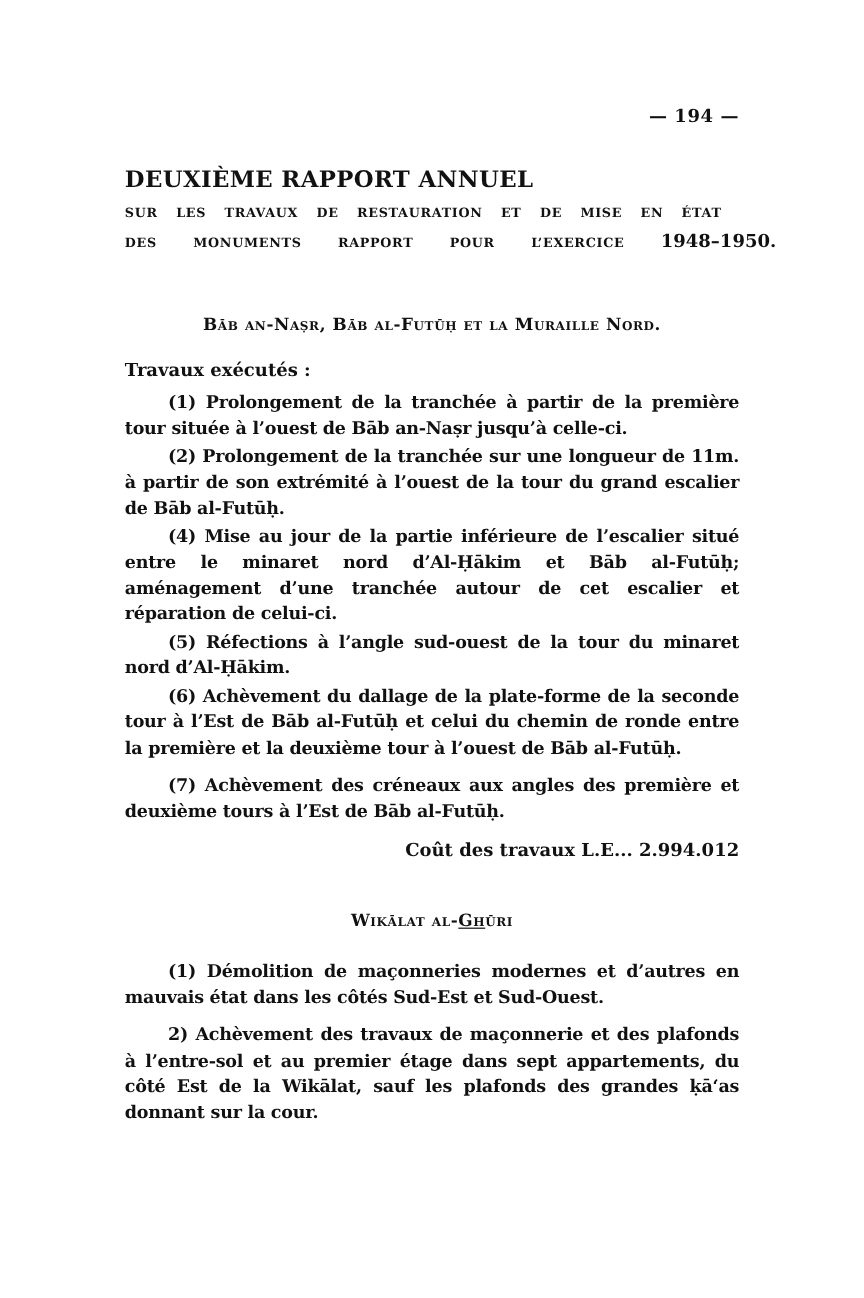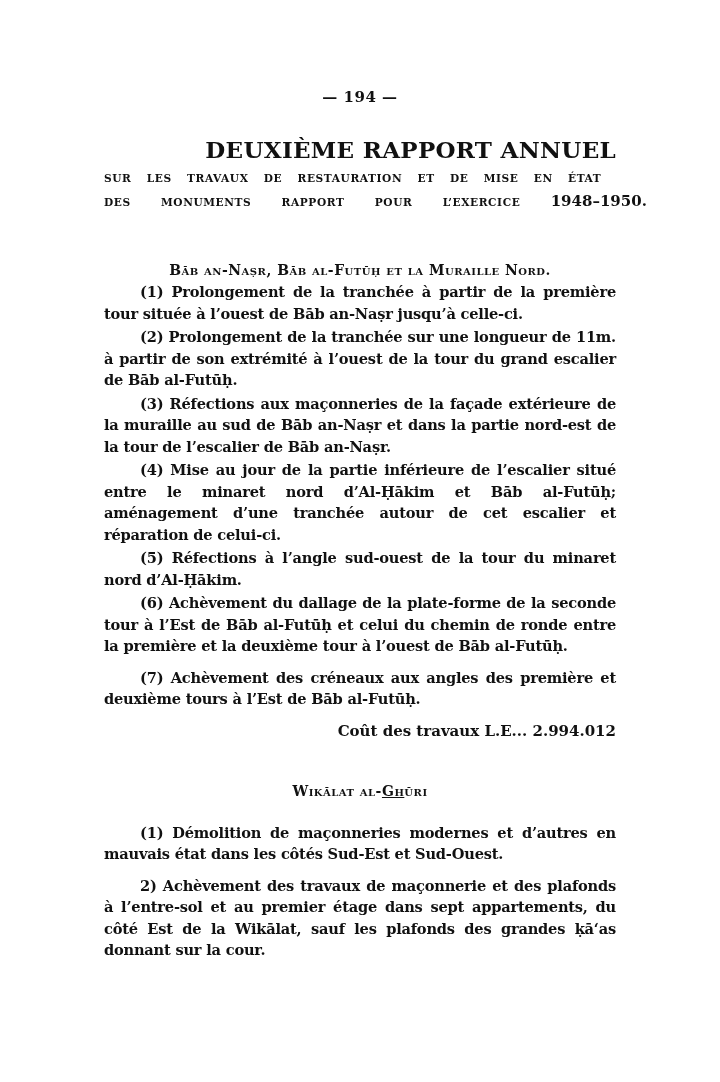--- a/index.html
+++ b/index.html
@@ -15,30 +15,30 @@
       font-family: "DejaVu Serif", "Liberation Serif", serif;
       color: #111111;
     }
     .page {
       position: absolute;
       left: 104px;
       top: 88px;
       width: 512px;
     }
     .page-number {
-      text-align: center;
+      text-align: right;
       font-weight: bold;
       font-size: 15px;
       margin: 0 0 33px 0;
       letter-spacing: 0.5px;
     }
     .title {
-      text-align: right;
+      text-align: left;
       font-weight: bold;
-      font-size: 23px;
+      font-size: 19px;
       letter-spacing: 0.3px;
       margin: 0 0 6px 0;
       line-height: 22px;
     }
     .subtitle {
       font-weight: bold;
       font-size: 10.6px;
       letter-spacing: 0.6px;
       line-height: 23px;
       margin: 0;
@@ -92,24 +92,24 @@
   <div class="page-number">— 194 —</div>
 
   <div class="title">DEUXIÈME RAPPORT ANNUEL</div>
 
   <div class="subtitle">
     <span class="subtitle-line l1">SUR LES TRAVAUX DE RESTAURATION ET DE MISE EN ÉTAT</span>
     <span class="subtitle-line l2"><span>DES MONUMENTS RAPPORT POUR L’EXERCICE</span> <span class="years">1948–1950.</span></span>
   </div>
 
   <div class="section-heading">Bāb an-Naṣr, Bāb al-Futūḥ et la Muraille Nord.</div>
+  <div class="subheading">Travaux exécutés :</div>
 
   <p class="para">(1) Prolongement de la tranchée à partir de la première tour située à l’ouest de Bāb an-Naṣr jusqu’à celle-ci.</p>
   <p class="para">(2) Prolongement de la tranchée sur une longueur de 11m. à partir de son extrémité à l’ouest de la tour du grand escalier de Bāb al-Futūḥ.</p>
-  <p class="para">(3) Réfections aux maçonneries de la façade extérieure de la muraille au sud de Bāb an-Naṣr et dans la partie nord-est de la tour de l’escalier de Bāb an-Naṣr.</p>
   <p class="para">(4) Mise au jour de la partie inférieure de l’escalier situé entre le minaret nord d’Al-Ḥākim et Bāb al-Futūḥ; aménagement d’une tranchée autour de cet escalier et réparation de celui-ci.</p>
   <p class="para">(5) Réfections à l’angle sud-ouest de la tour du minaret nord d’Al-Ḥākim.</p>
   <p class="para">(6) Achèvement du dallage de la plate-forme de la seconde tour à l’Est de Bāb al-Futūḥ et celui du chemin de ronde entre la première et la deuxième tour à l’ouest de Bāb al-Futūḥ.</p>
   <p class="para gap">(7) Achèvement des créneaux aux angles des première et deuxième tours à l’Est de Bāb al-Futūḥ.</p>
 
   <div class="cost">Coût des travaux L.E... 2.994.012</div>
 
   <div class="section-heading second"><span>Wikālat al-</span><span class="underline">Gh</span><span>ūri</span></div>
 
   <p class="para sec2first">(1) Démolition de maçonneries modernes et d’autres en mauvais état dans les côtés Sud-Est et Sud-Ouest.</p>

